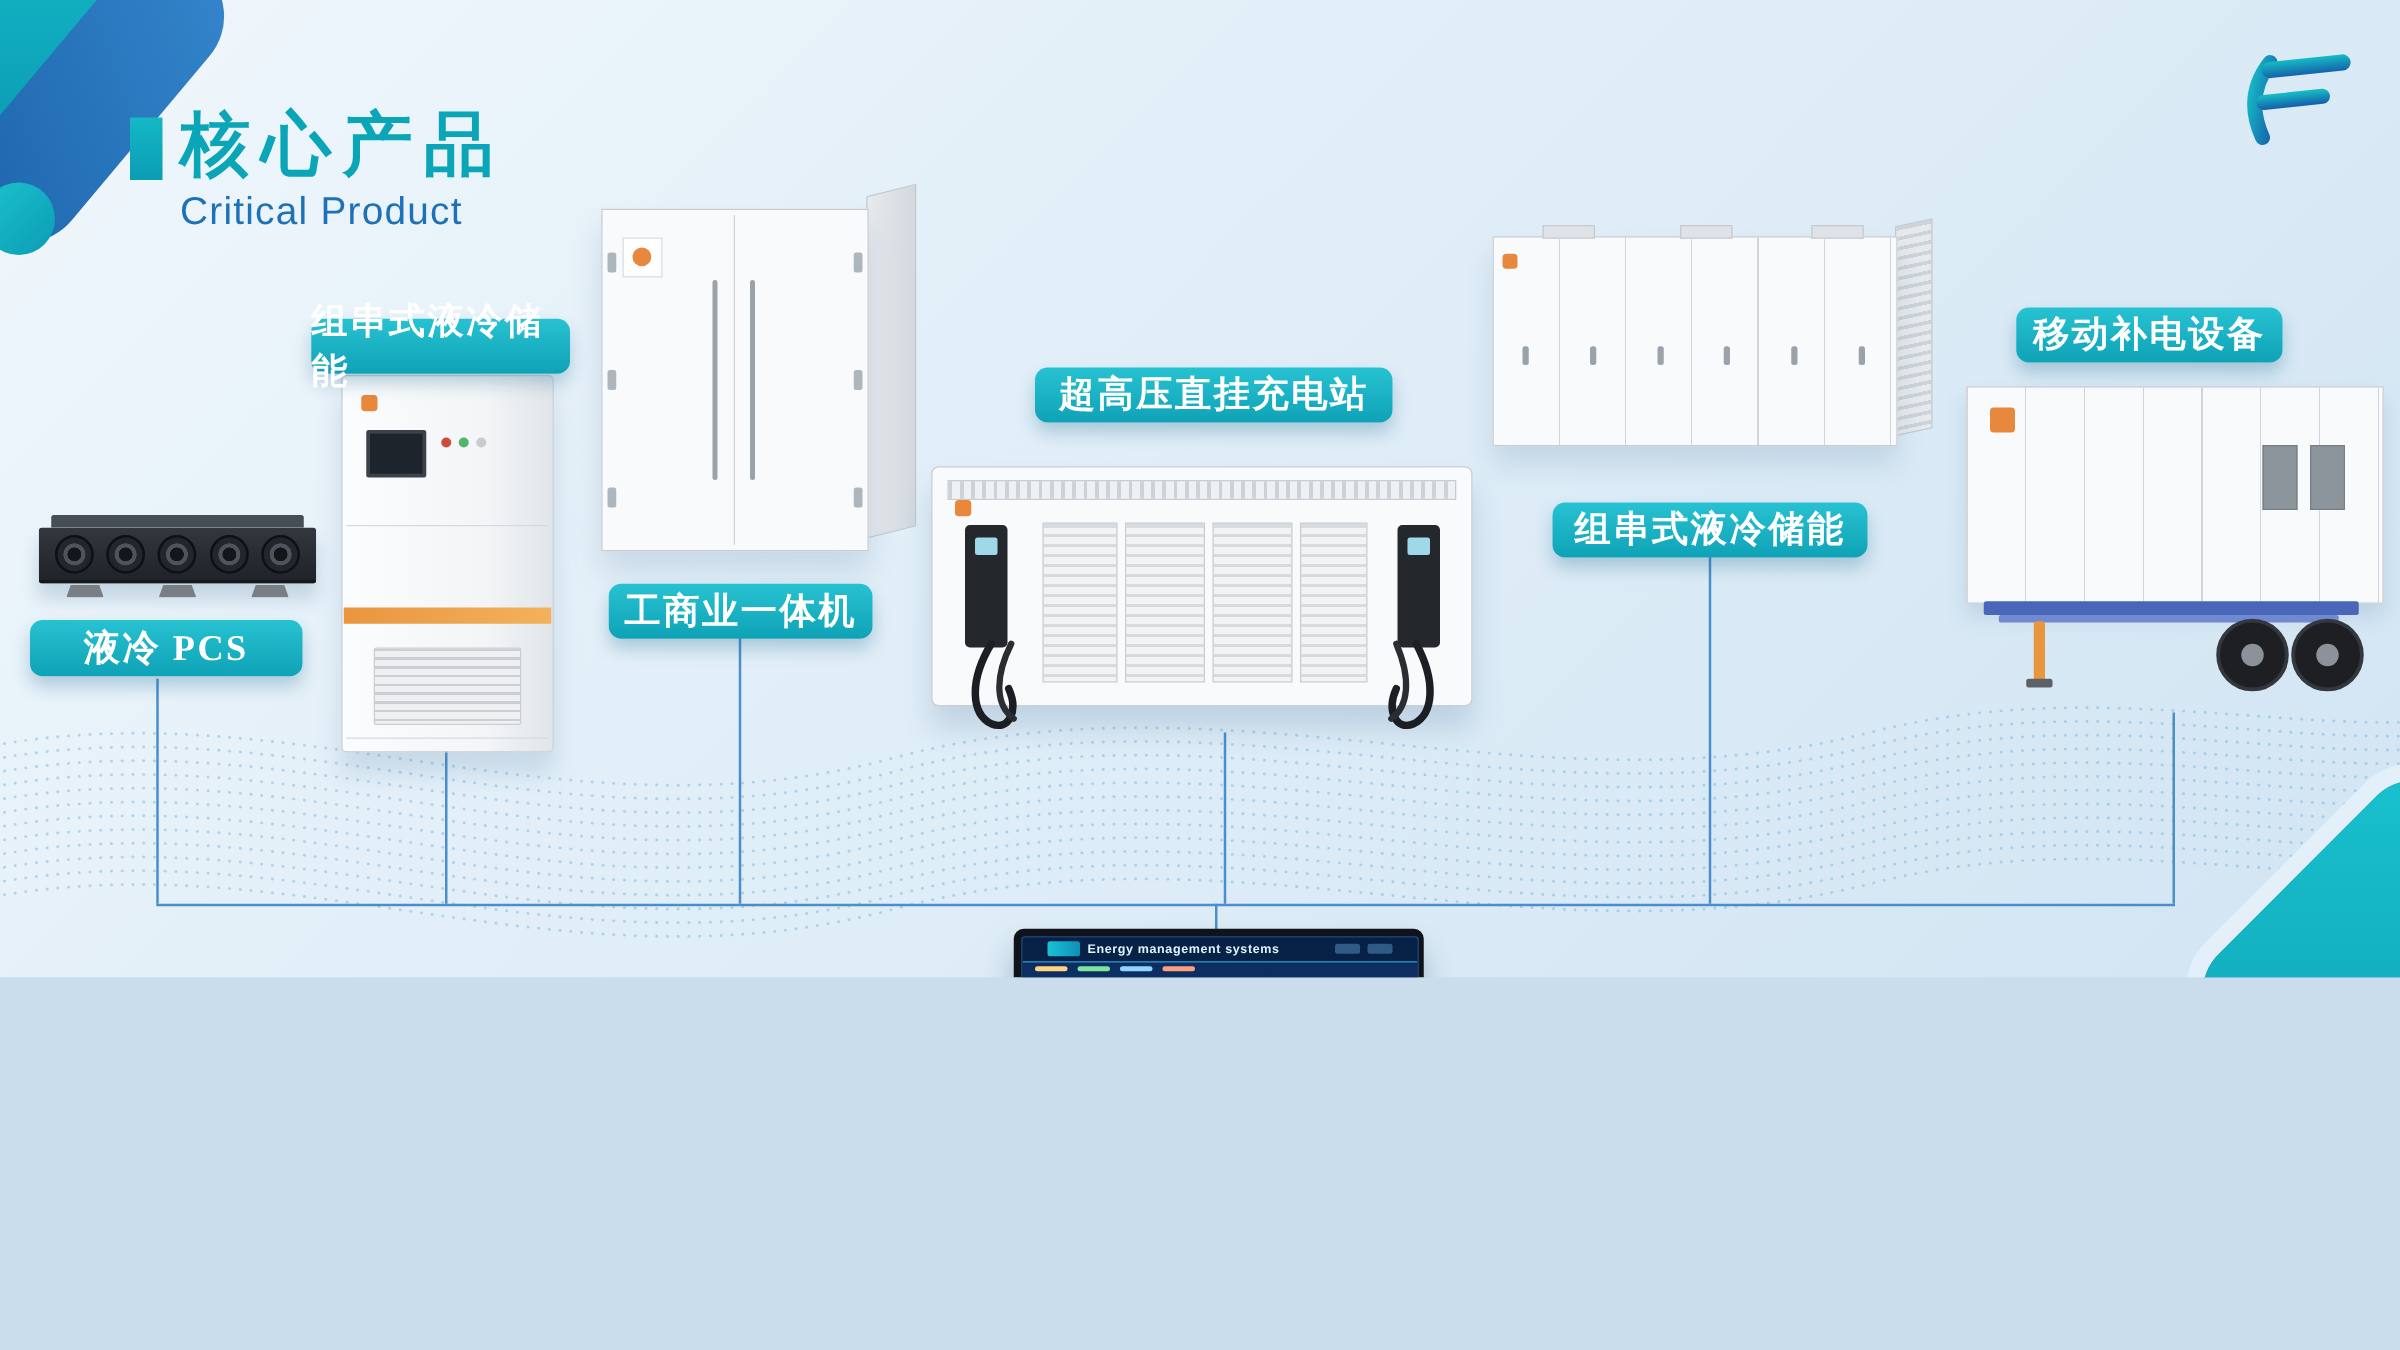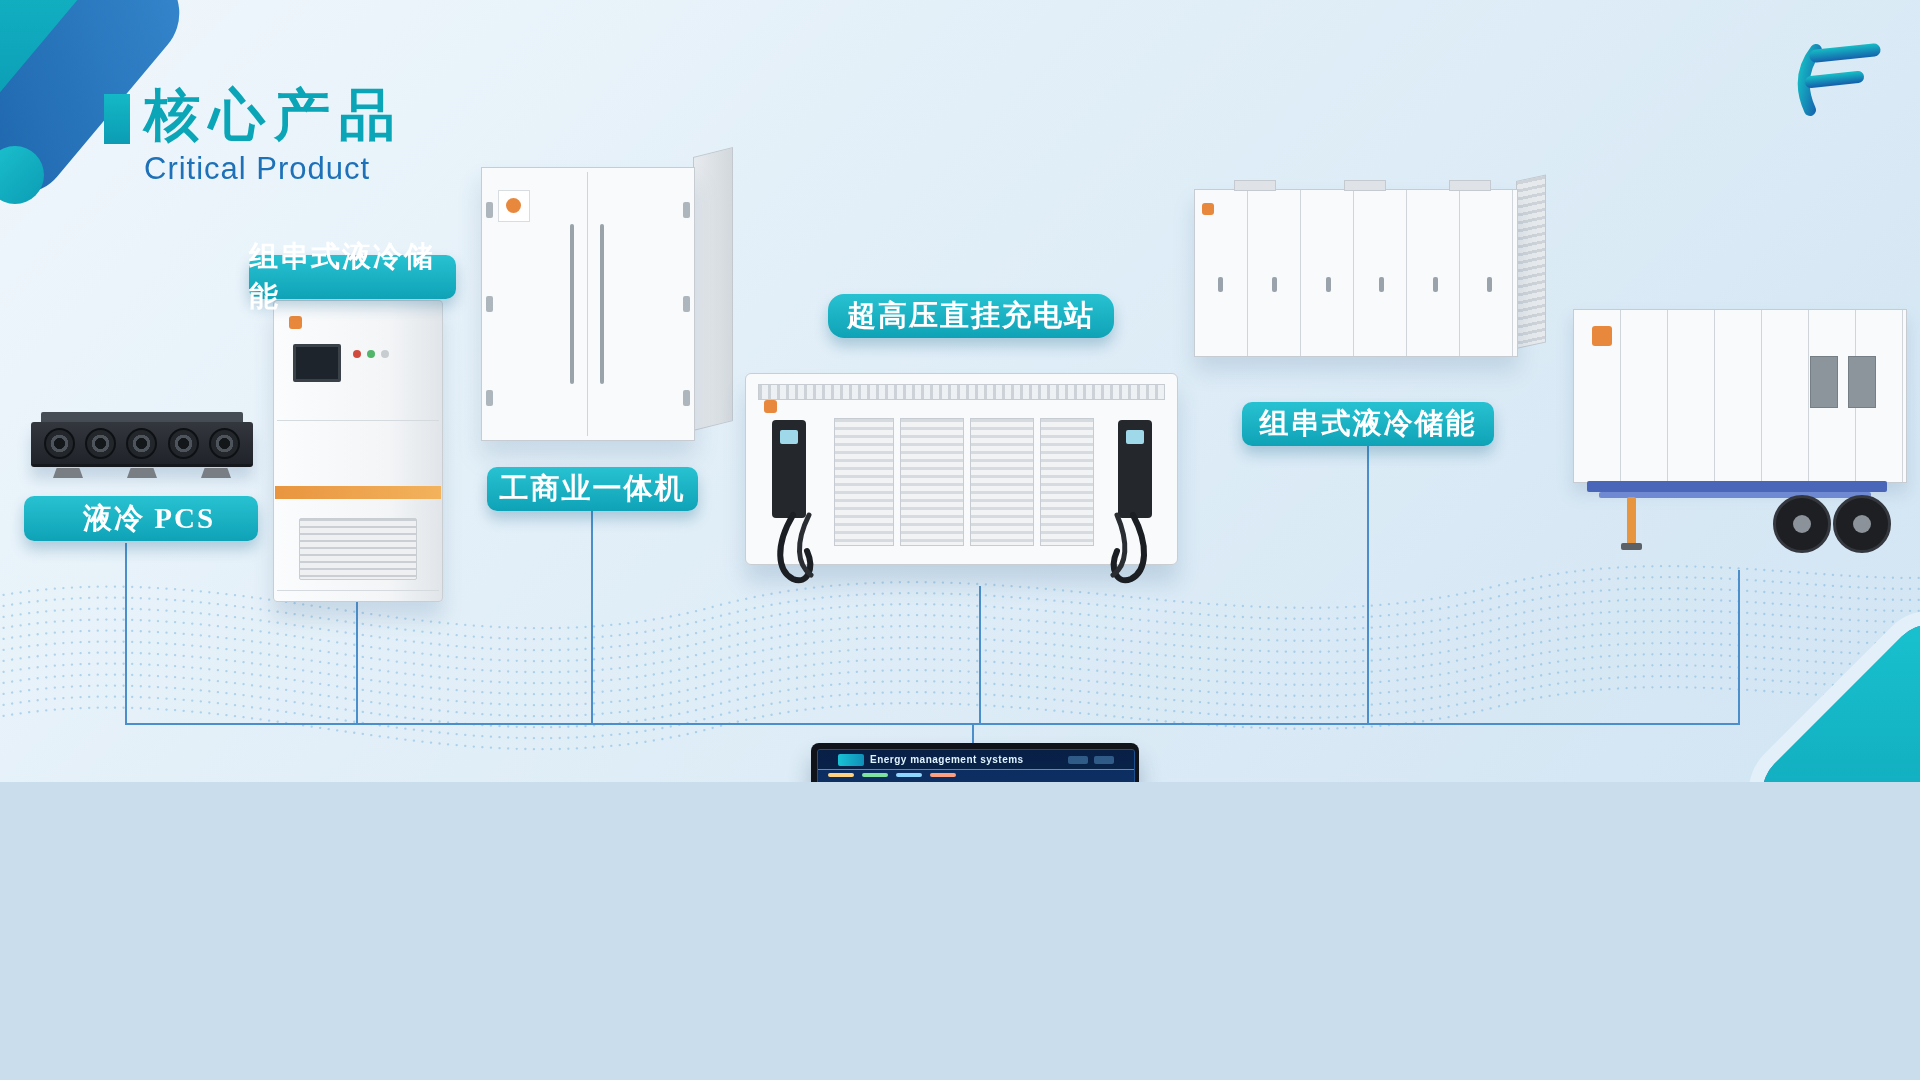--- a/index.html
+++ b/index.html
@@ -375,19 +375,20 @@
           <span class="fbtn"></span>
           <span class="fbtn"></span>
           <span class="fbtn"></span>
         </div>
       </div>
     </div>
     <div class="mon-neck"></div>
     <div class="mon-base"></div>
   </div>
 
-  <div class="pill" style="left:24px;top:496px;width:218px;height:45px;padding-left:16px;">液冷 PCS</div>
+  <div class="pill" style="left:24px;top:496px;width:218px;height:45px;">液冷 PCS</div>
   <div class="pill" style="left:249px;top:255px;width:207px;height:44px;">组串式液冷储能</div>
   <div class="pill" style="left:487px;top:467px;width:211px;height:44px;">工商业一体机</div>
-  <div class="pill" style="left:828px;top:294px;width:286px;height:44px;border-radius:16px;">超高压直挂充电站</div>
+  <div class="pill" style="left:828px;top:294px;width:286px;height:44px;">超高压直挂充电站</div>
   <div class="pill" style="left:1242px;top:402px;width:252px;height:44px;">组串式液冷储能</div>
+  <div class="pill" style="left:1613px;top:246px;width:213px;height:44px;">移动补电设备</div>
 
 </div>
 
 </body></html>

